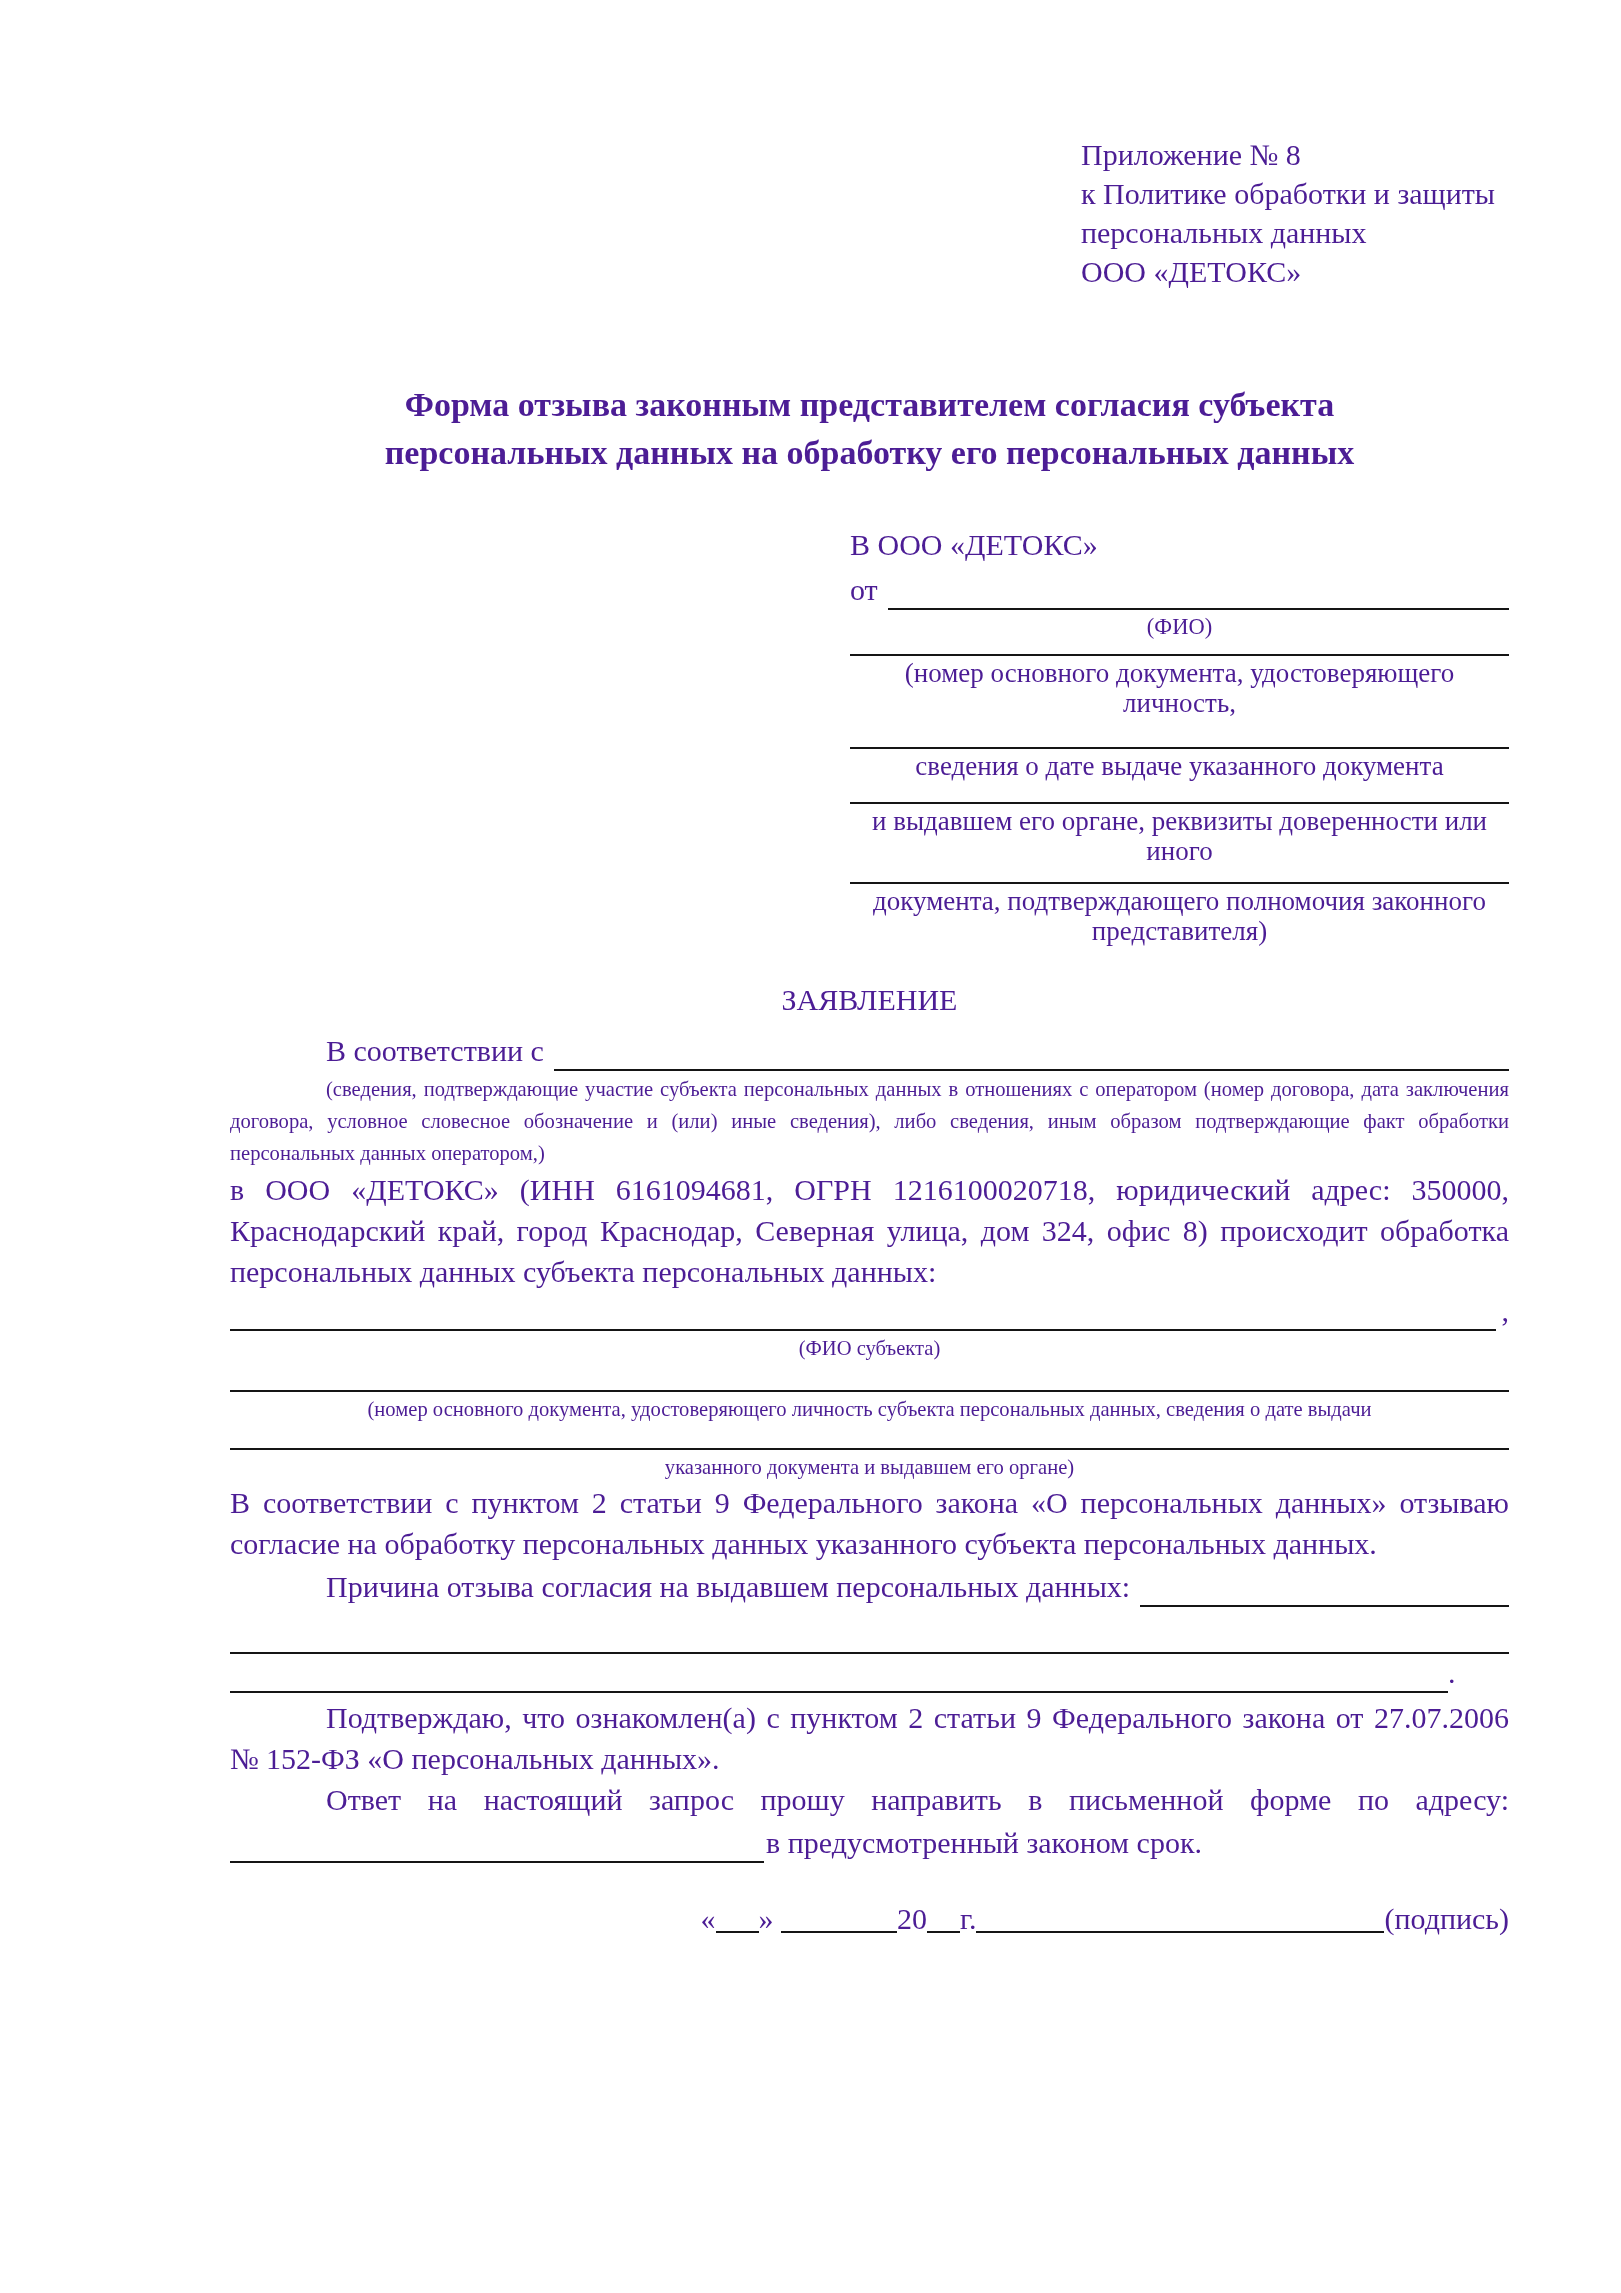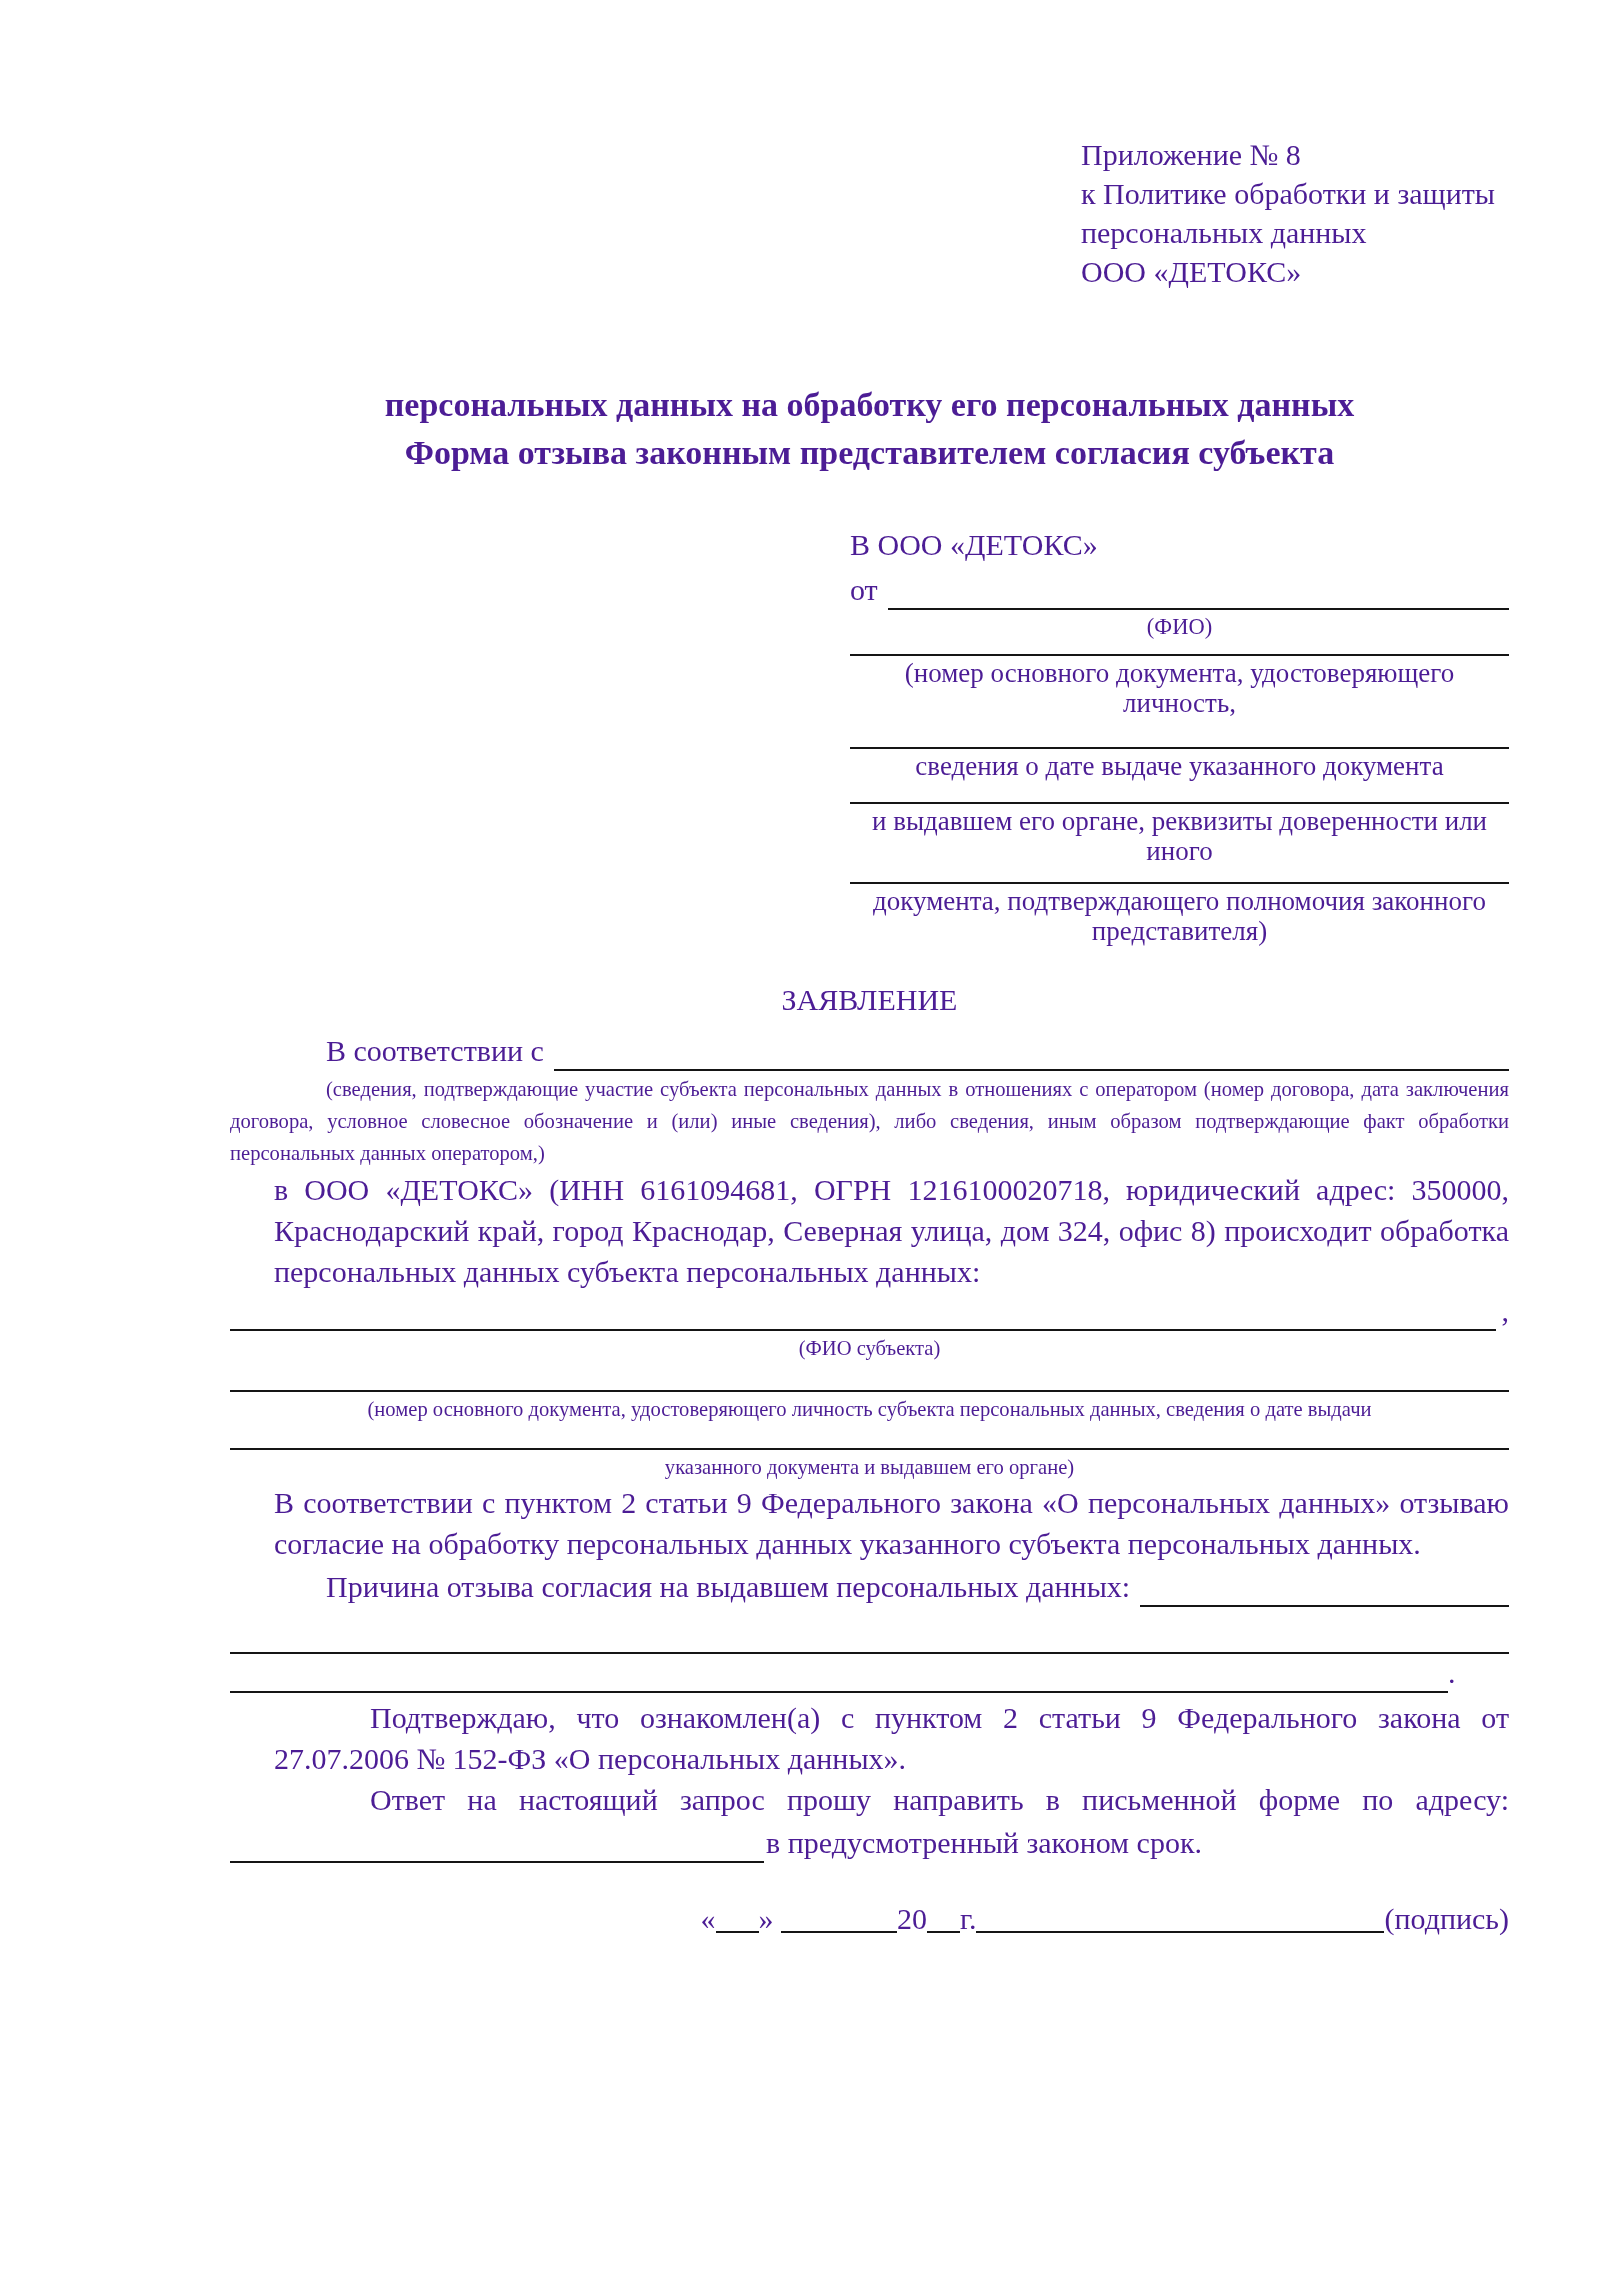--- a/index.html
+++ b/index.html
@@ -29,21 +29,21 @@
   .uline{flex:1 1 auto;border-bottom:2.9px solid #151515;margin-left:9.8px;}
   .cap{font-size:27px;line-height:30px;text-align:center;margin-top:2px;}
   .cap-fio{font-size:22.5px;}
   .blankline{border-bottom:2.9px solid #151515;height:29px;}
 
   
   .heading{margin-top:33px;text-align:center;}
   .intro-row{display:flex;align-items:flex-end;height:43px;margin-top:7.8px;}
   .intro-row .lbl{flex:0 0 auto;padding-left:96px;}
   .smallcap{font-size:20.6px;line-height:32px;text-align:justify;text-indent:96px;margin-top:2px;}
-  .para{text-align:justify;margin-left:44px;}
+  .para{text-align:justify;}
   .indent{text-indent:96px;}
 
   .fio-row{display:flex;align-items:flex-end;height:39px;}
   .fio-row .uline{margin-left:0;margin-right:5.9px;}
   .tail{flex:0 0 auto;}
   .blank-full{border-bottom:2.9px solid #151515;height:27.4px;}
   .capc{font-size:20.6px;line-height:30px;text-align:center;margin-top:2px;}
 
   .reason-row{display:flex;align-items:flex-end;height:43px;}
   .reason-row .lbl{flex:0 0 auto;padding-left:96px;}
@@ -70,22 +70,22 @@
   <div class="col">
 
     <div class="doc-header">
       <div>Приложение № 8</div>
       <div>к Политике обработки и защиты</div>
       <div>персональных данных</div>
       <div>ООО «ДЕТОКС»</div>
     </div>
 
     <div class="doc-title">
+      <div>Форма отзыва законным представителем согласия субъекта</div>
       <div>персональных данных на обработку его персональных данных</div>
-      <div>Форма отзыва законным представителем согласия субъекта</div>
     </div>
 
     <div class="addressee">
       <div>В ООО «ДЕТОКС»</div>
       <div class="from-row">
         <span class="lbl">от</span>
         <span class="uline"></span>
       </div>
       <div class="cap cap-fio">(ФИО)</div>
 

